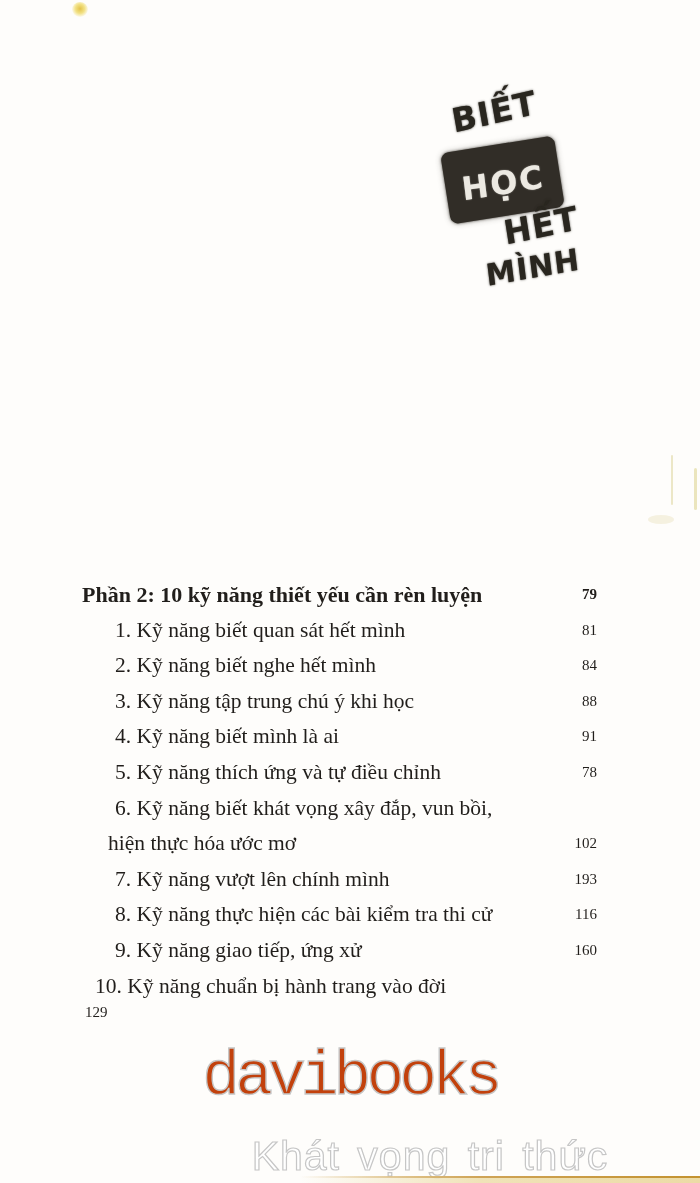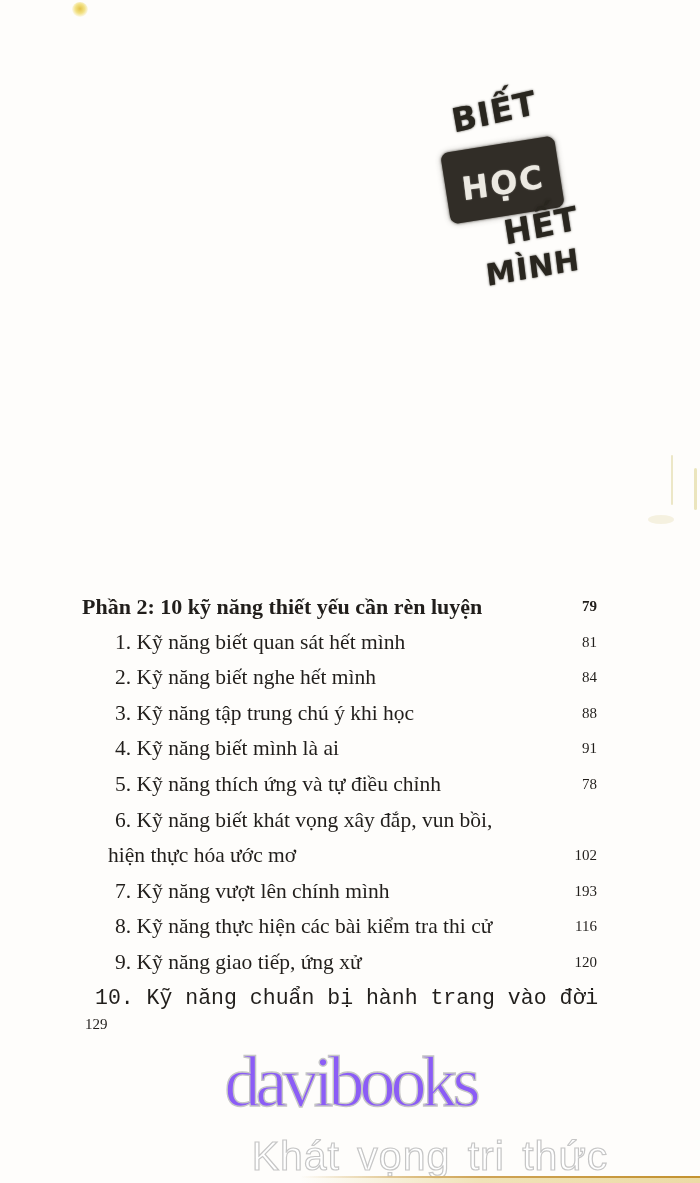--- a/index.html
+++ b/index.html
@@ -44,41 +44,41 @@
     font-family: "DejaVu Sans", "Liberation Sans", sans-serif;
     font-weight: bold; font-size: 32px; letter-spacing: 2px;
     color: var(--stamp-box-text, #ece9e2);
     text-shadow: 0 0 1.5px rgba(236,233,226,.6);
     transform: skewX(-2deg) translateY(3px);
   }
   .stamp-het  { left: 64px; top: 122px; font-size: 33px; letter-spacing: 1px; transform: rotate(-12deg) skewX(-3deg); z-index: 2; }
   .stamp-minh { left: 46px; top: 166px; font-size: 30px; letter-spacing: 1px; transform: rotate(-10deg) skewX(-3deg); }
 
   
-  .toc { position: absolute; left: 85px; top: 589px; width: 512px; font-size: 21.5px; }
+  .toc { position: absolute; left: 85px; top: 577px; width: 512px; font-size: 21.5px; }
   .toc-row {
     display: flex; justify-content: space-between;
     height: 35.6px; line-height: 35.6px;
     white-space: nowrap;
   }
   .toc-row.part { font-weight: bold; font-size: 22px; margin-left: -3px; }
   .toc-row.item .toc-text       { padding-left: 30px; }
-  .toc-row.item-ten .toc-text   { padding-left: 10px; font-family: Liberation Mono, monospace; }
+  .toc-row.item-ten .toc-text   { padding-left: 10px; }
   .toc-row.cont-left .toc-text  { padding-left: 23px; }
   .toc-row.cont-indent          { margin-top: -9px; }
   .toc-row.cont-indent .toc-text{ padding-left: 45px; }
   .toc-page { font-size: 15px; }
 
   
   .wm-brand {
     position: absolute; left: 0; top: 1046px; width: 700px;
     text-align: center;
-    font-family: Liberation Serif, serif;
-    font-size: 72px; line-height: 1; letter-spacing: -5px;
-    color: #8b5cf6;
+    font-family: Liberation Mono, monospace;
+    font-size: 63px; line-height: 1; letter-spacing: -5px;
+    color: #c2410c;
     -webkit-text-stroke: 1.4px var(--watermark-outline, #c6c6c6);
   }
   .wm-tag {
     position: absolute; left: 150px; top: 1134px; width: 560px;
     text-align: center;
     font-family: "Liberation Sans", "DejaVu Sans", sans-serif;
     font-size: 41px; line-height: 1.1; letter-spacing: 1px; word-spacing: 5px;
     color: #ffffff;
     -webkit-text-stroke: 1.2px var(--watermark-outline, #c6c6c6);
   }
@@ -153,21 +153,21 @@
       <div class="toc-row item">
         <span class="toc-text">7. Kỹ năng vượt lên chính mình</span>
         <span class="toc-page">193</span>
       </div>
       <div class="toc-row item">
         <span class="toc-text">8. Kỹ năng thực hiện các bài kiểm tra thi cử</span>
         <span class="toc-page">116</span>
       </div>
       <div class="toc-row item">
         <span class="toc-text">9. Kỹ năng giao tiếp, ứng xử</span>
-        <span class="toc-page">120</span>
+        <span class="toc-page">160</span>
       </div>
       <div class="toc-row item-ten">
         <span class="toc-text">10. Kỹ năng chuẩn bị hành trang vào đời</span>
         <span class="toc-page"></span>
       </div>
       <div class="toc-row cont-indent">
         <span class="toc-page">129</span>
       </div>
     </div>
 

